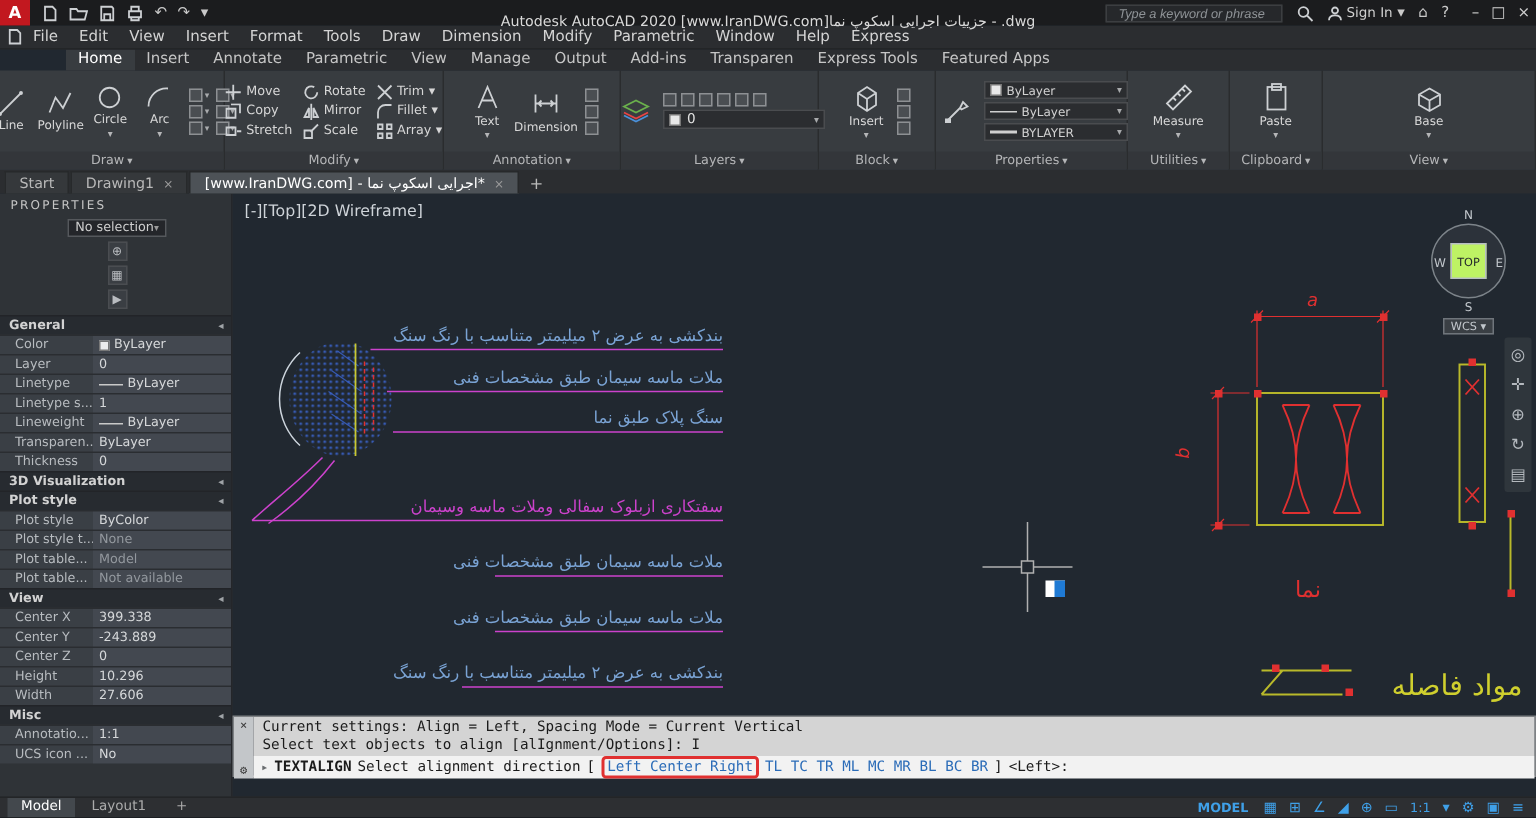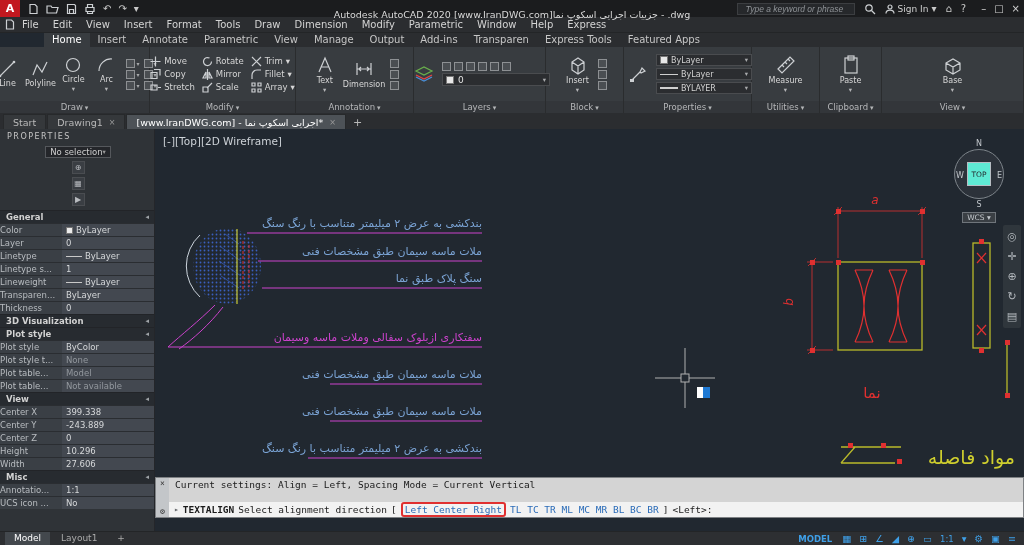--- a/index.html
+++ b/index.html
@@ -74,36 +74,36 @@
   .c-magenta { color:#cc42cc; }
   .dimlbl { position:absolute; color:#e03030; font-size:12px; font-style:italic; z-index:12; }
   .lbl-nama { position:absolute; left:695px; top:255px; width:44px; text-align:center; color:#e03030; font-size:15px; direction:rtl; z-index:12; }
   .lbl-sheet { position:absolute; left:715px; top:317px; width:145px; text-align:right; color:#cfcf2e; font-size:19px; direction:rtl; white-space:nowrap; z-index:12; }
 
   
   .viewcube { position:absolute; left:793px; top:10px; width:62px; text-align:center; color:#c2c7cc; font-size:8px; z-index:13; }
   .vc-ring { position:relative; width:50px; height:50px; margin:1px auto; border:1px solid #7d848a; border-radius:50%; background:rgba(255,255,255,0.05); }
   .vc-w { position:absolute; left:1px; top:21px; }
   .vc-e { position:absolute; right:1px; top:21px; }
-  .vc-top { position:absolute; left:12px; top:12px; right:12px; bottom:12px; background:#5eead4; border:1px solid #b8bec4; color:#24282c; font-size:7.5px; display:flex; align-items:center; justify-content:center; }
+  .vc-top { position:absolute; left:12px; top:12px; right:12px; bottom:12px; background:#bef264; border:1px solid #b8bec4; color:#24282c; font-size:7.5px; display:flex; align-items:center; justify-content:center; }
   .vc-wcs { display:inline-block; margin-top:3px; background:#3a3f44; border:1px solid #6f757b; padding:0 4px; font-size:7.5px; color:#c2c7cc; }
   
   .navbar { position:absolute; left:848px; top:96px; width:18px; padding:5px 0; display:flex; flex-direction:column; align-items:center; gap:7px; background:rgba(75,79,84,0.35); border-radius:2px; color:#b4b9be; font-size:11px; z-index:13; }
 
   
   #props { position:absolute; left:0; top:129px; width:155px; height:416px; background:#2f3337; z-index:20; border-right:1px solid #24262a; font-size:9px; }
   .ptitle { height:15px; line-height:15px; padding-left:7px; color:#c5c5c5; font-size:8px; letter-spacing:1.5px; }
   .selrow { display:flex; align-items:center; gap:3px; padding:2px 4px 4px 6px;flex-direction:column; }
   .selbox { flex:1; height:14px; background:#24262a; border:1px solid #55585c; color:#cfcfcf; font-size:8.5px; display:flex; align-items:center; padding:0 4px; }
   .selbox .dd { margin-left:auto; font-size:6.5px; color:#9a9a9a; }
   .selico { width:13px; height:13px; border:1px solid #4a4d51; background:#3a3e43; color:#b9bcc0; font-size:8px; display:flex; align-items:center; justify-content:center; }
   .psec { height:13px; display:flex; align-items:center; background:#272b30; color:#d2d2d2; font-size:8.5px; font-weight:bold; padding:0 5px 0 6px; border-top:1px solid #222428; }
   .psec .parrow { margin-left:auto; font-size:7px; color:#9fa3a7; }
   .prow { display:flex; height:13px; border-top:1px solid #2a2d31; }
-  .plab { width:62px; background:#3a3f45; color:#b8bcc0; line-height:12px; padding-left:0; font-size:8.5px; white-space:nowrap; overflow:hidden; }
+  .plab { width:62px; background:#3a3f45; color:#b8bcc0; line-height:12px; padding-left:10px; font-size:8.5px; white-space:nowrap; overflow:hidden; }
   .pval { flex:1; background:#434850; color:#d6d8da; line-height:12px; padding-left:4px; font-size:8.5px; display:flex; align-items:center; gap:3px; white-space:nowrap; overflow:hidden; }
   .pval.dim { color:#93989e; }
   .sw { width:7px; height:7px; background:#ececec; border:1px solid #777; display:inline-block; }
   .lsw { width:16px; border-top:1px solid #c9c9c9; display:inline-block; }
 
   
   #cmdpanel { position:absolute; left:155px; top:477px; width:869px; height:41px; display:grid; grid-template-columns:13px 1fr; border:1px solid #7e8184; z-index:25; font-family:"DejaVu Sans Mono","Liberation Mono",monospace; }
   .cmdside { background:#c3c6c9; display:flex; flex-direction:column; justify-content:space-between; align-items:center; padding:1px 0; color:#3c3c3c; font-size:8px; }
   .cmdmain { display:flex; flex-direction:column; }
   .cmdhist { flex:1; background:#d4d4d4; color:#1b1b1b; font-size:9.5px; padding:1px 6px; line-height:12px; }
@@ -761,20 +761,21 @@
   </aside>
 
   <div id="cmdpanel">
     <div class="cmdside">
       <span>×</span>
       <span>⚙</span>
     </div>
     <div class="cmdmain">
       <div class="cmdhist">
         <div>Current settings: Align = Left, Spacing Mode = Current Vertical</div>
+        <div>Select text objects to align [alIgnment/Options]: I</div>
       </div>
       <div class="cmdinput">
         <span class="caret">▸</span>
         <span class="cmdname">TEXTALIGN</span>
         <span>Select alignment direction</span>
         <span>[</span>
         <span class="hlbox">Left Center Right</span>
         <span class="opt">TL TC TR ML MC MR BL BC BR</span>
         <span>]</span>
         <span>&lt;Left&gt;:</span>

